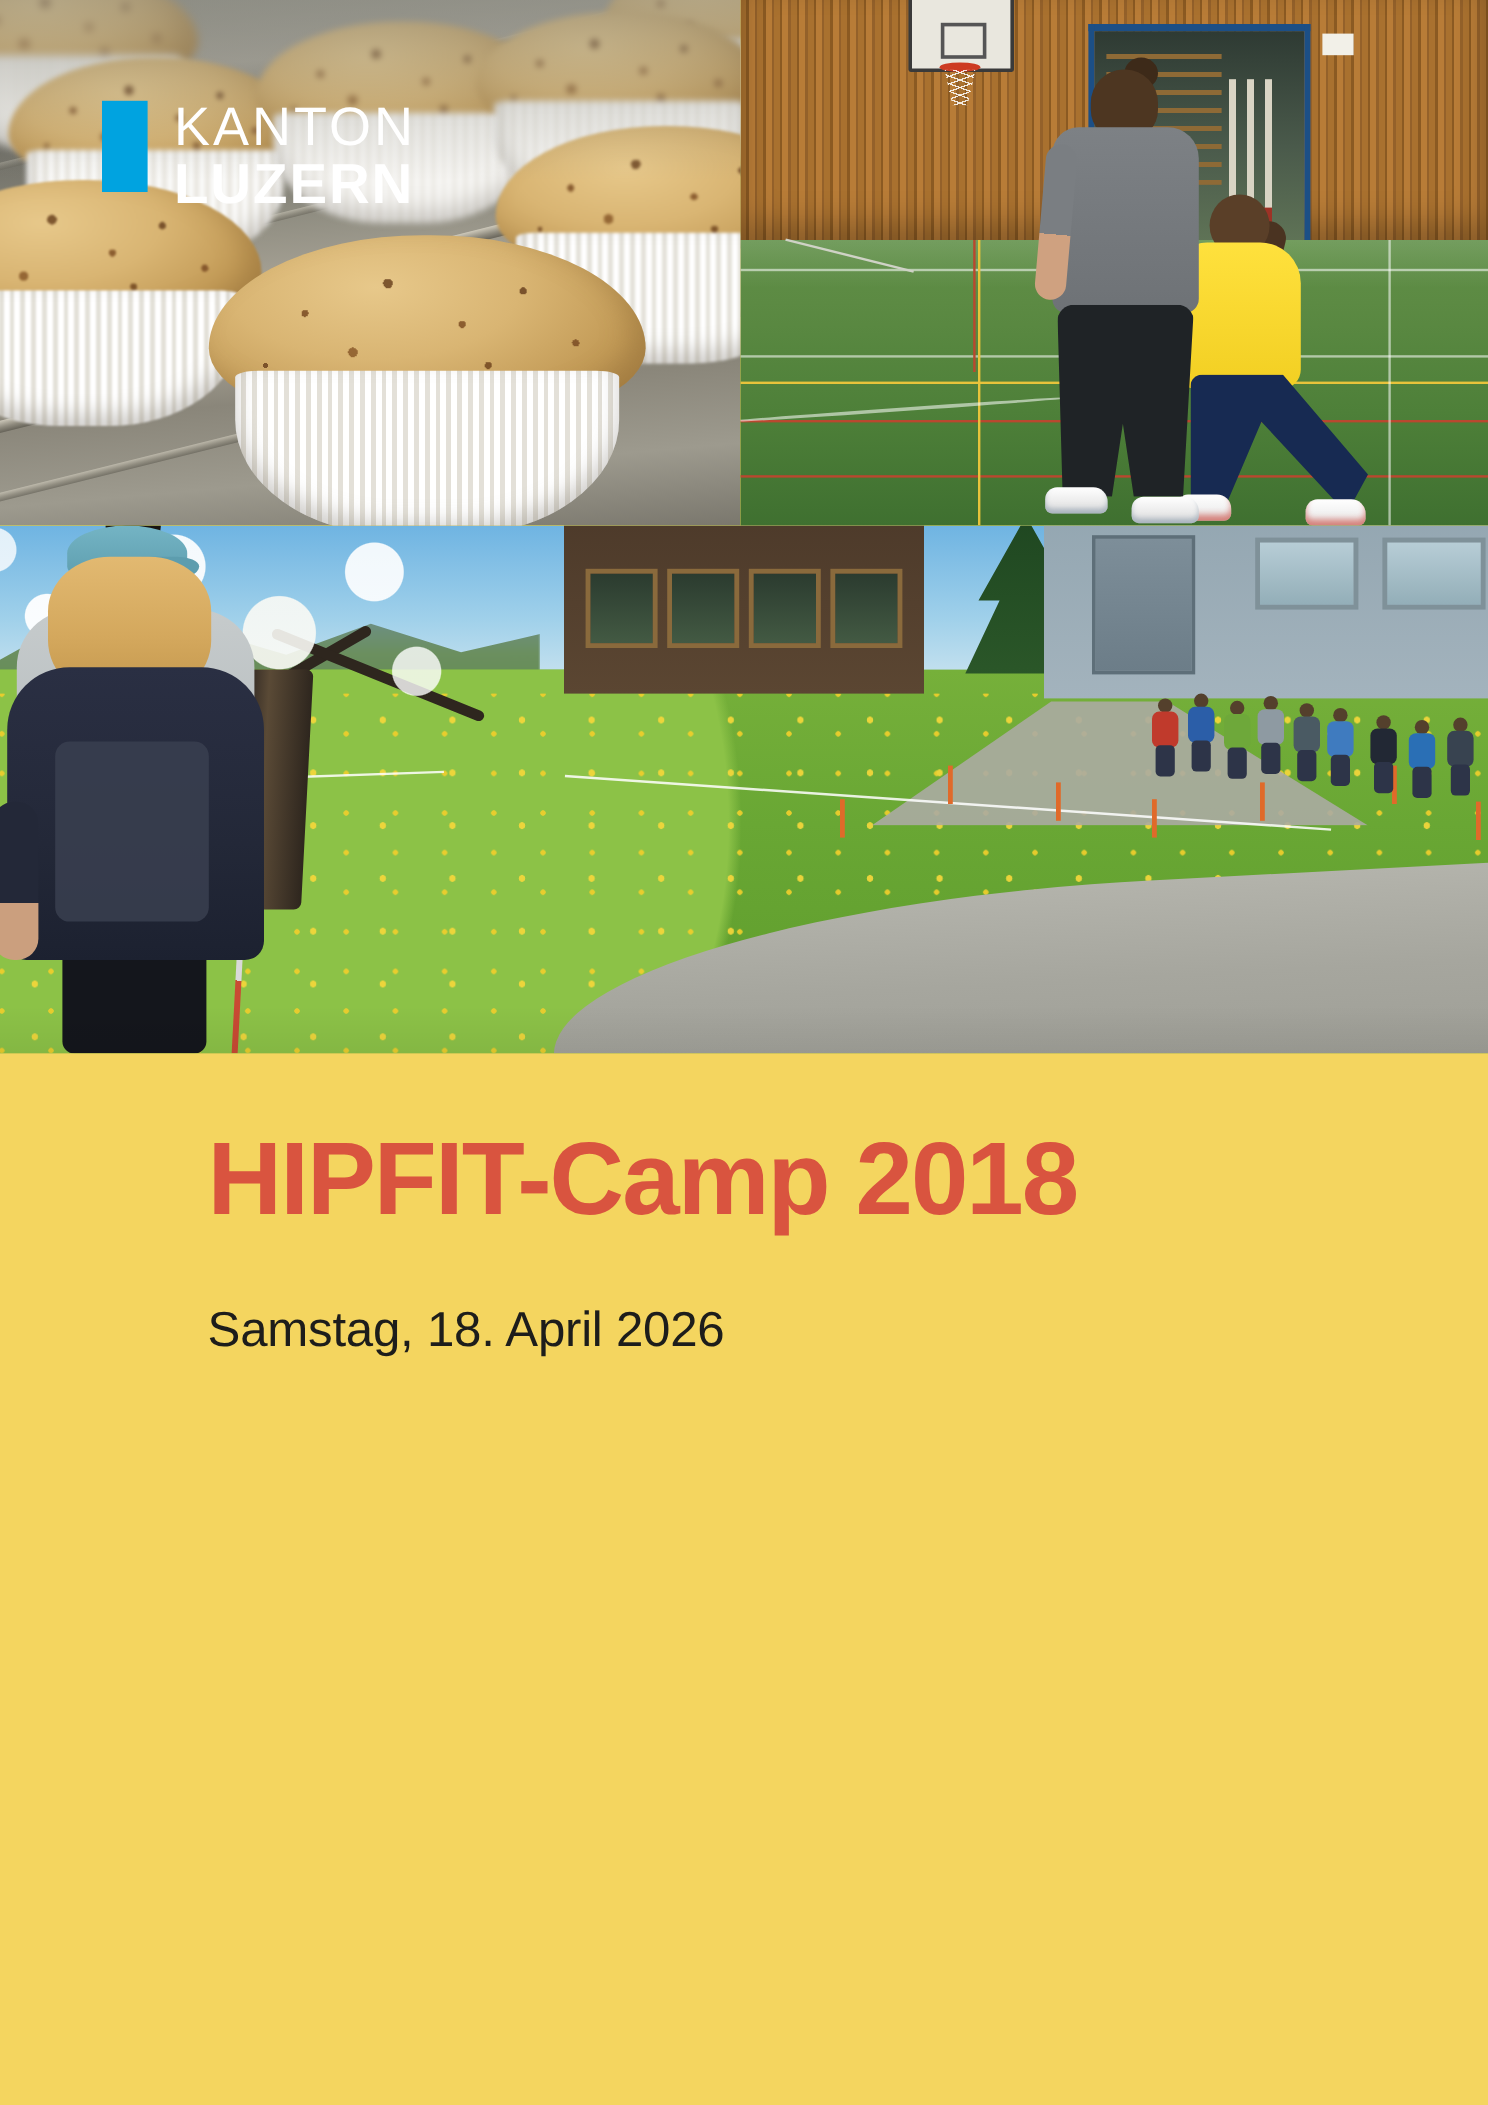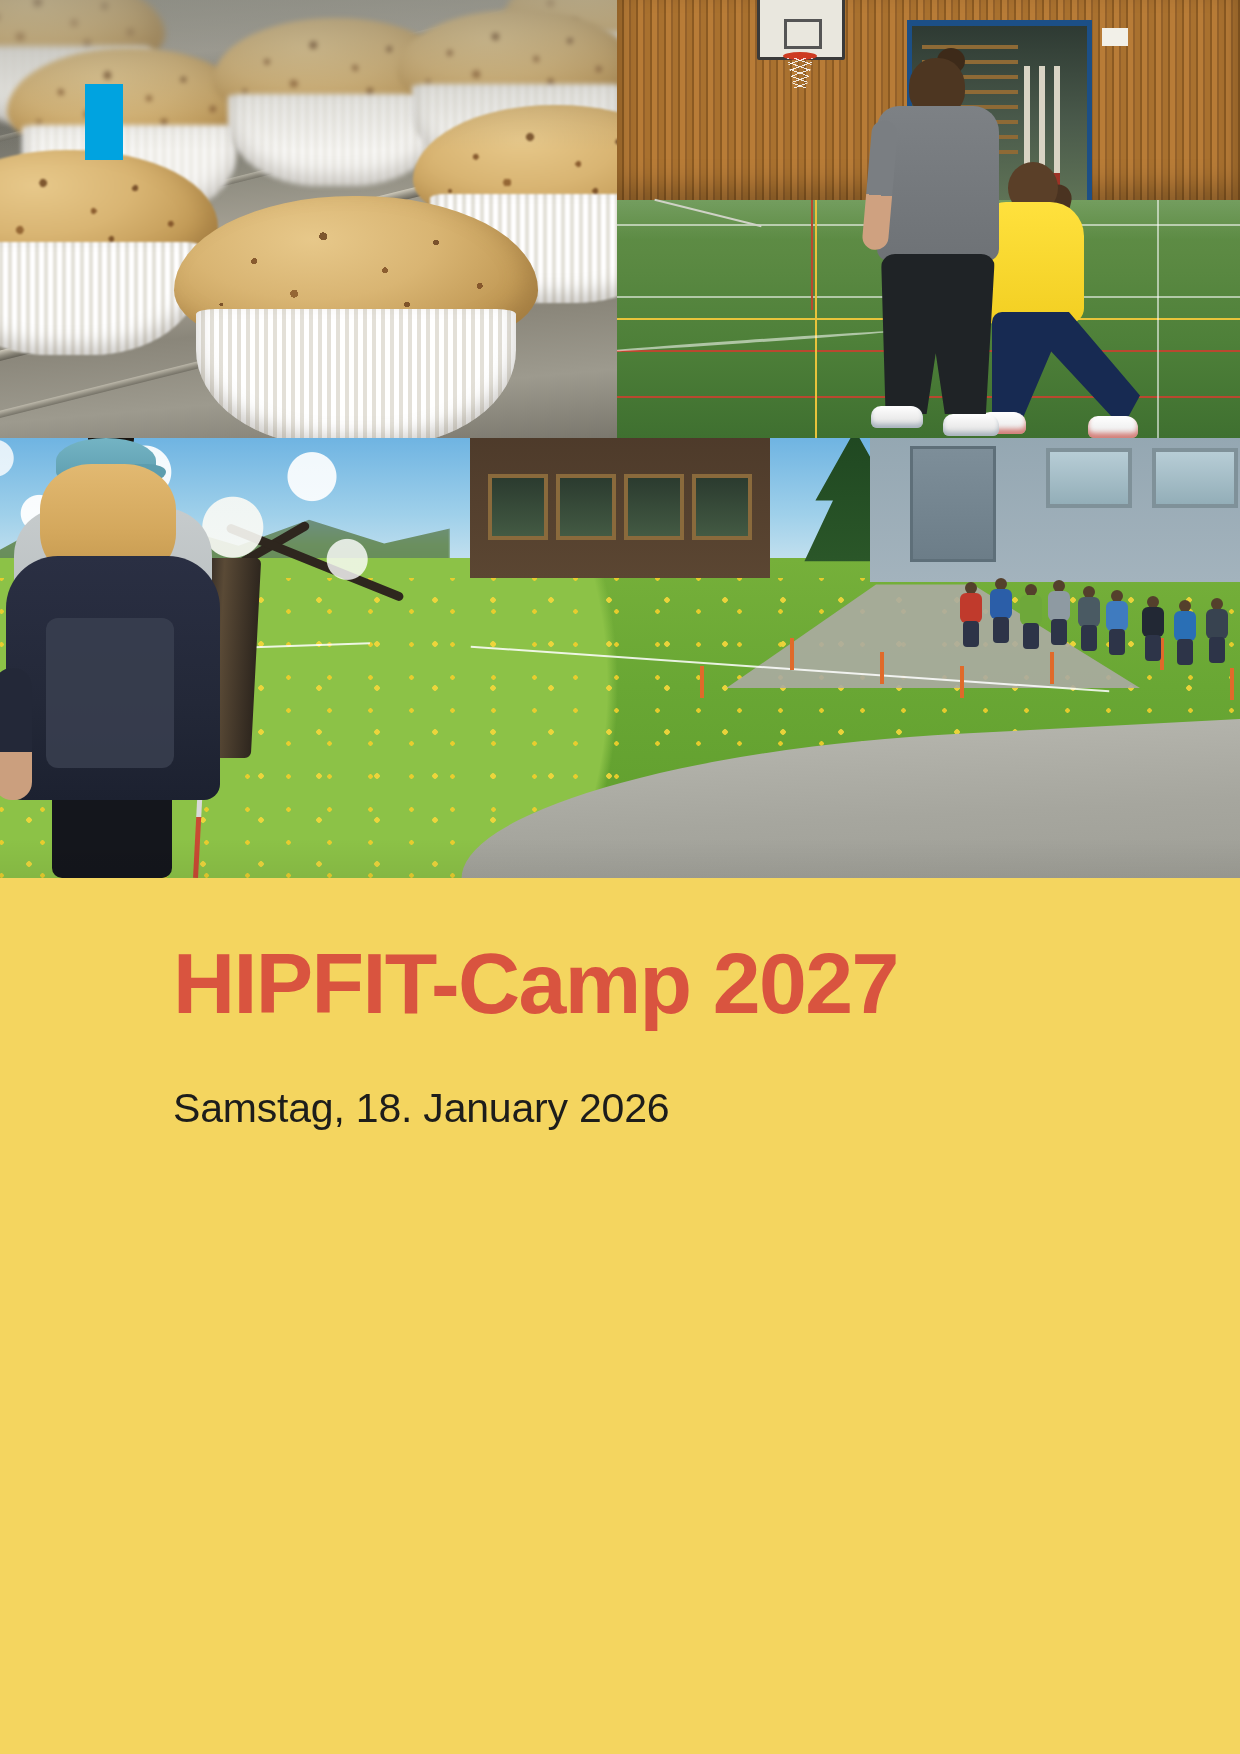--- a/index.html
+++ b/index.html
@@ -703,32 +703,36 @@
           <div class="arm"></div>
         </div>
 
         <div class="hike-shadow"></div>
       </div>
     </div>
   </div>
 
   <div class="logo">
     <div class="logo-mark"></div>
+    <div class="logo-text">
+      <div class="logo-kanton">KANTON</div>
+      <div class="logo-luzern">LUZERN</div>
+    </div>
   </div>
 
   <div class="panel">
     <div class="panel-inner">
 
       <h1 class="headline">
-        <span>HIPFIT-Camp 2027</span>
+        <span>HIPFIT-Camp 2018</span>
       </h1>
 
       <p class="subhead">
       </p>
 
       <p class="dates">
-        <span class="l2">Samstag, 18. January 2026</span>
+        <span class="l2">Samstag, 18. April 2026</span>
       </p>
 
     </div>
   </div>
 
 </div>
 
 </body></html>

